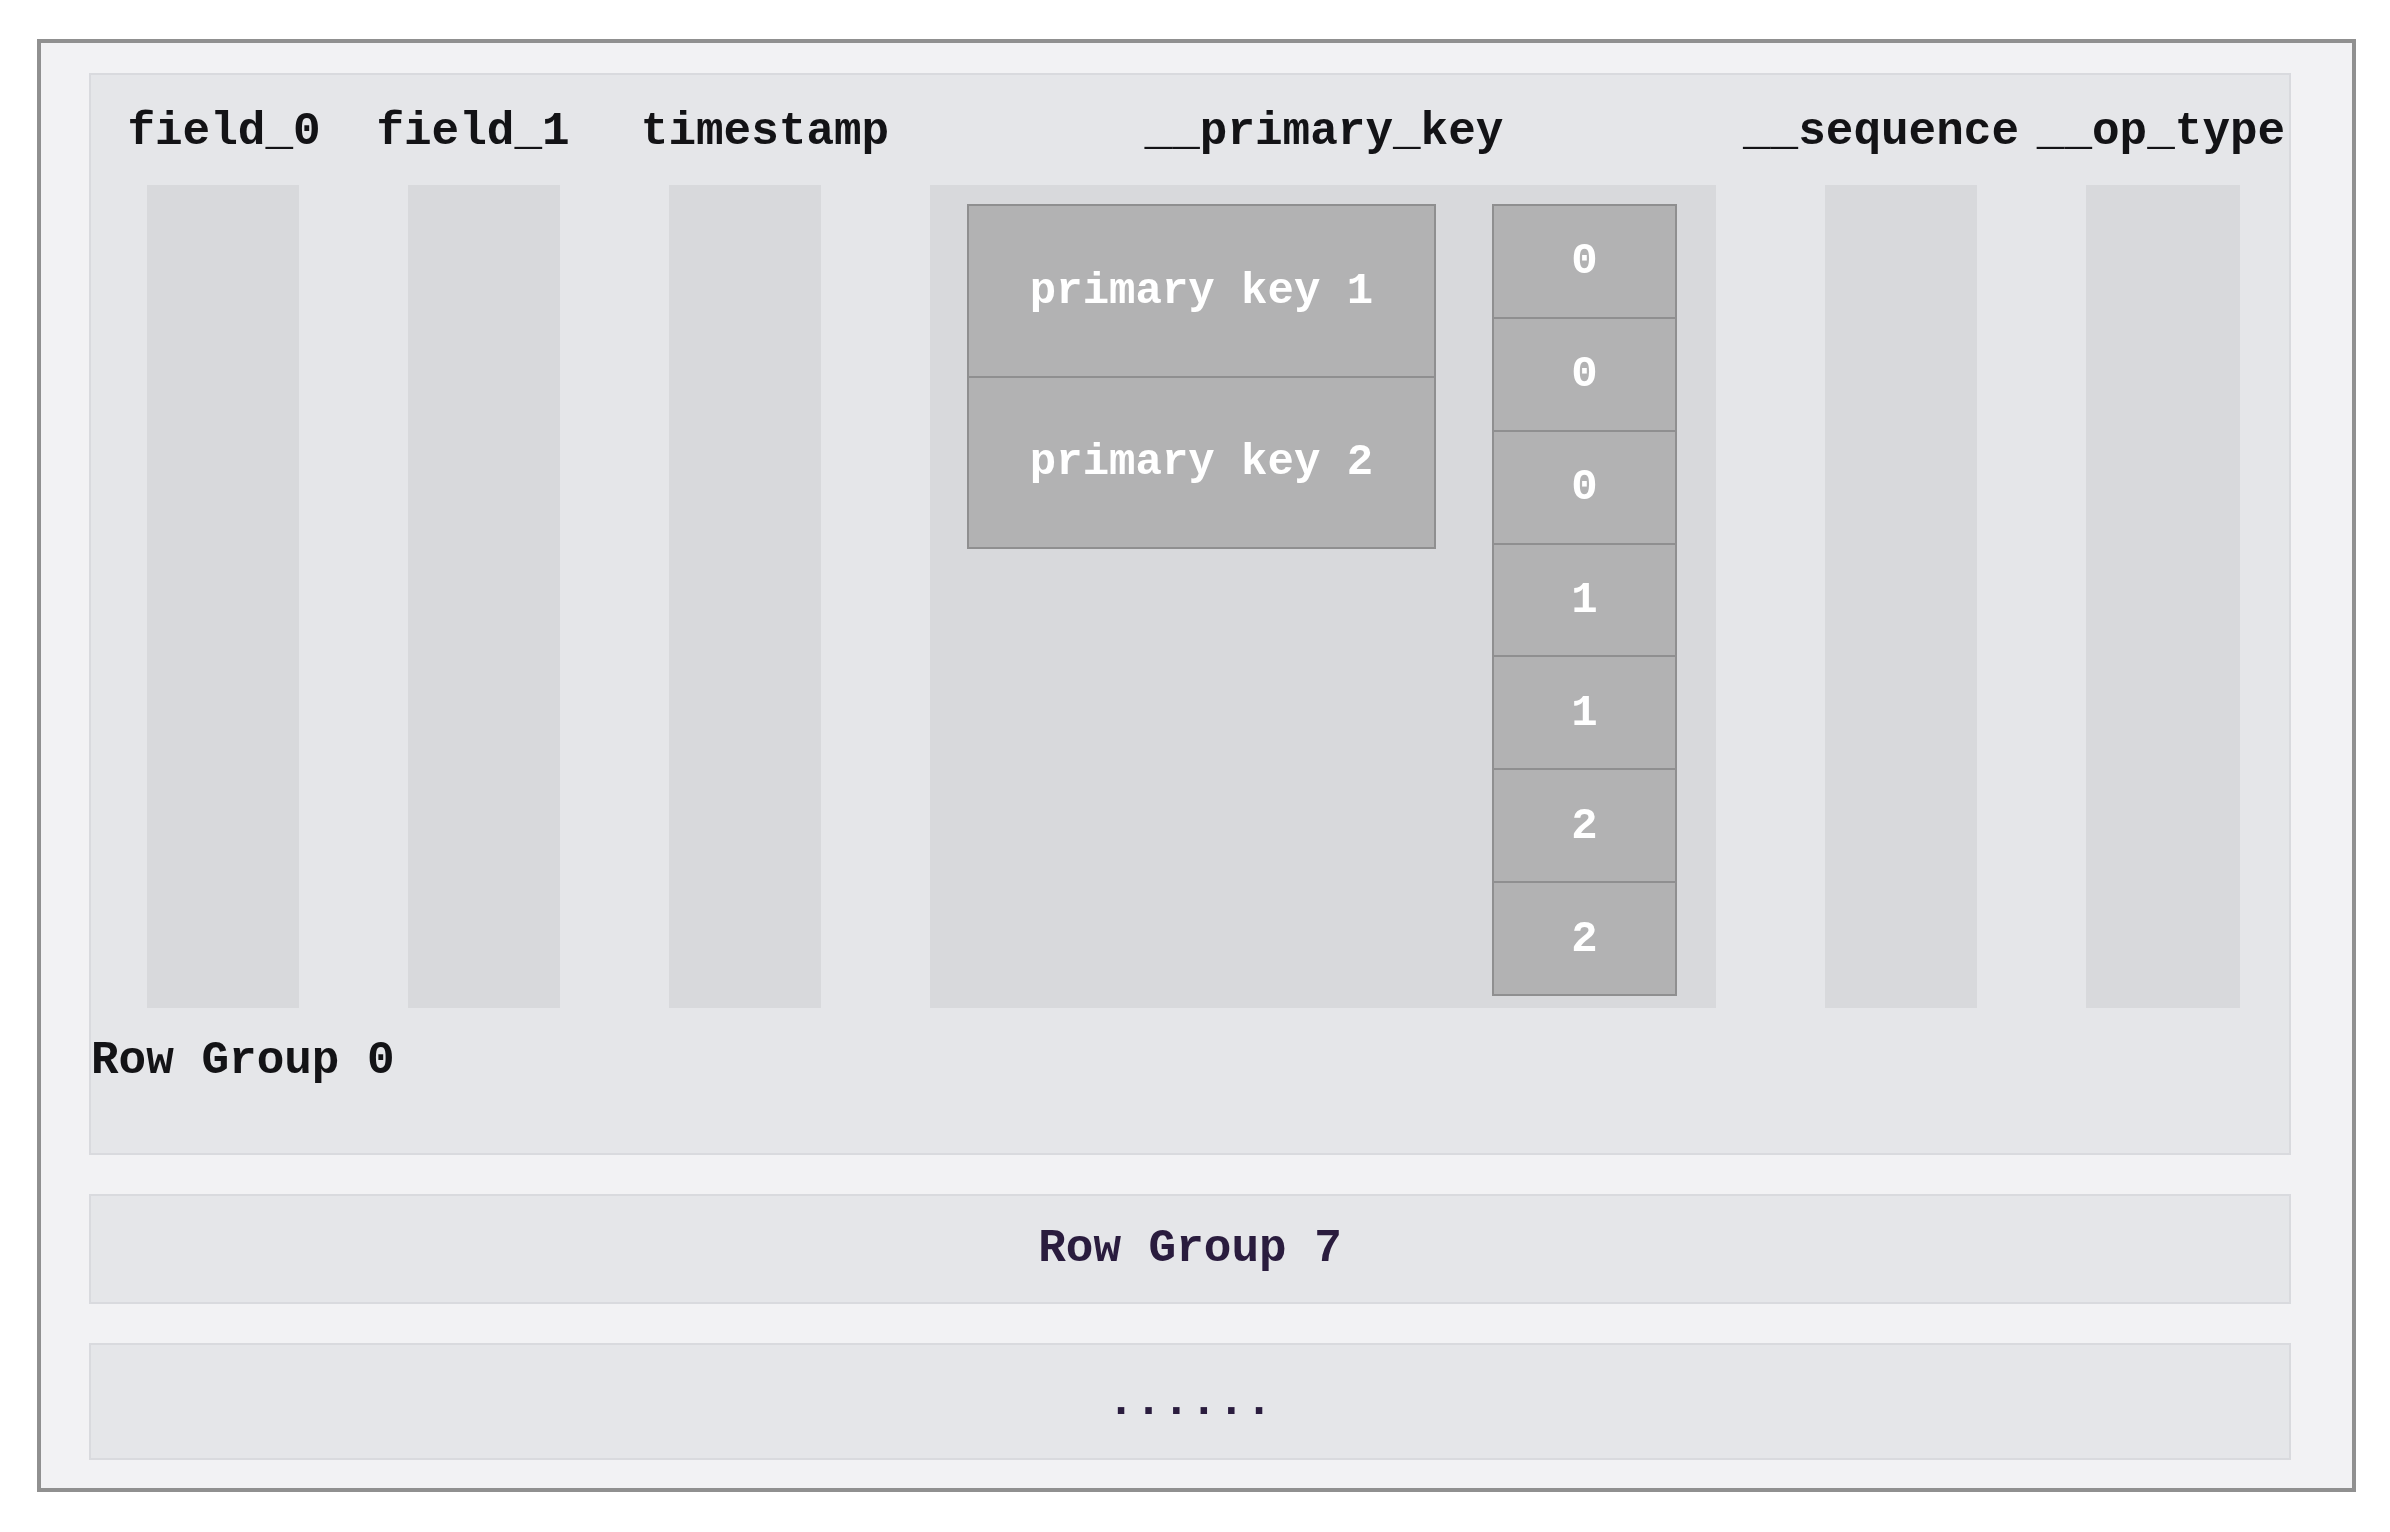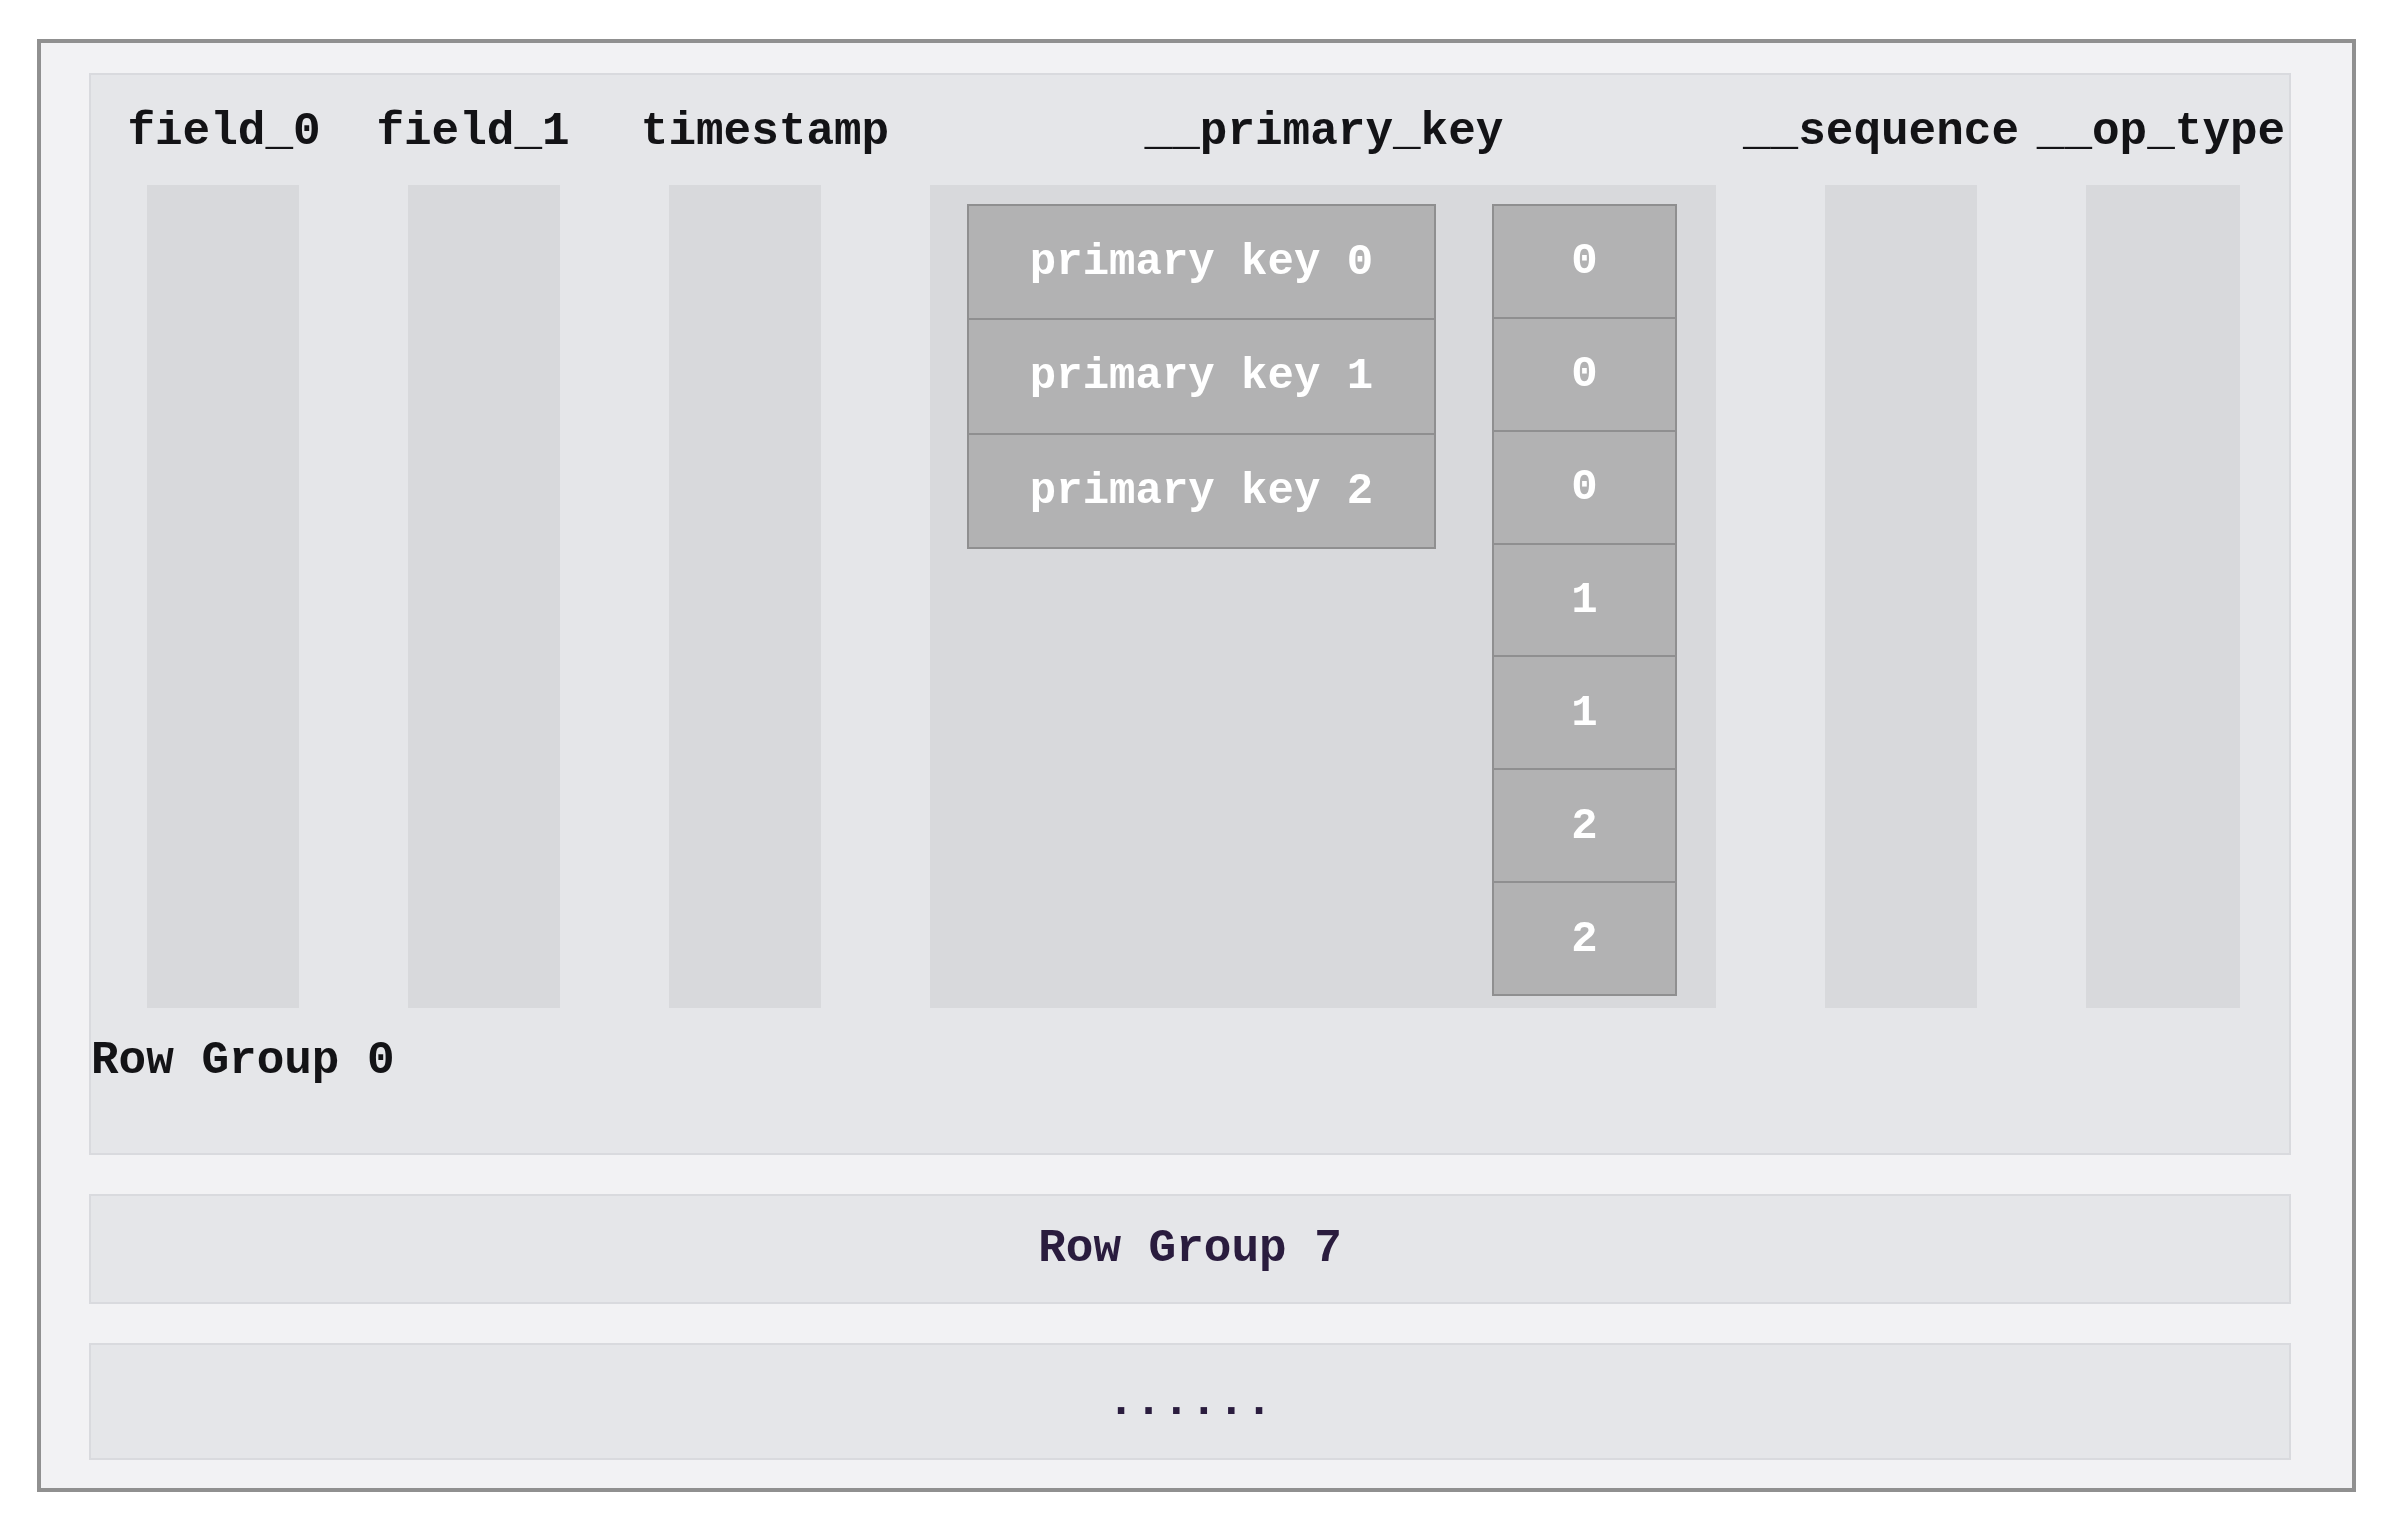--- a/index.html
+++ b/index.html
@@ -116,21 +116,20 @@
     <span class="hdr h5">__op_type</span>
 
     <div class="strip s0"></div>
     <div class="strip s1"></div>
     <div class="strip s2"></div>
     <div class="strip s3"></div>
     <div class="strip s4"></div>
     <div class="strip s5"></div>
 
     <div class="pk-box">
-      <div class="pk-cell">primary key 0</div>
       <div class="pk-cell">primary key 1</div>
       <div class="pk-cell">primary key 2</div>
     </div>
 
     <div class="seq-box">
       <div class="seq-cell">0</div>
       <div class="seq-cell">0</div>
       <div class="seq-cell">0</div>
       <div class="seq-cell">1</div>
       <div class="seq-cell">1</div>

